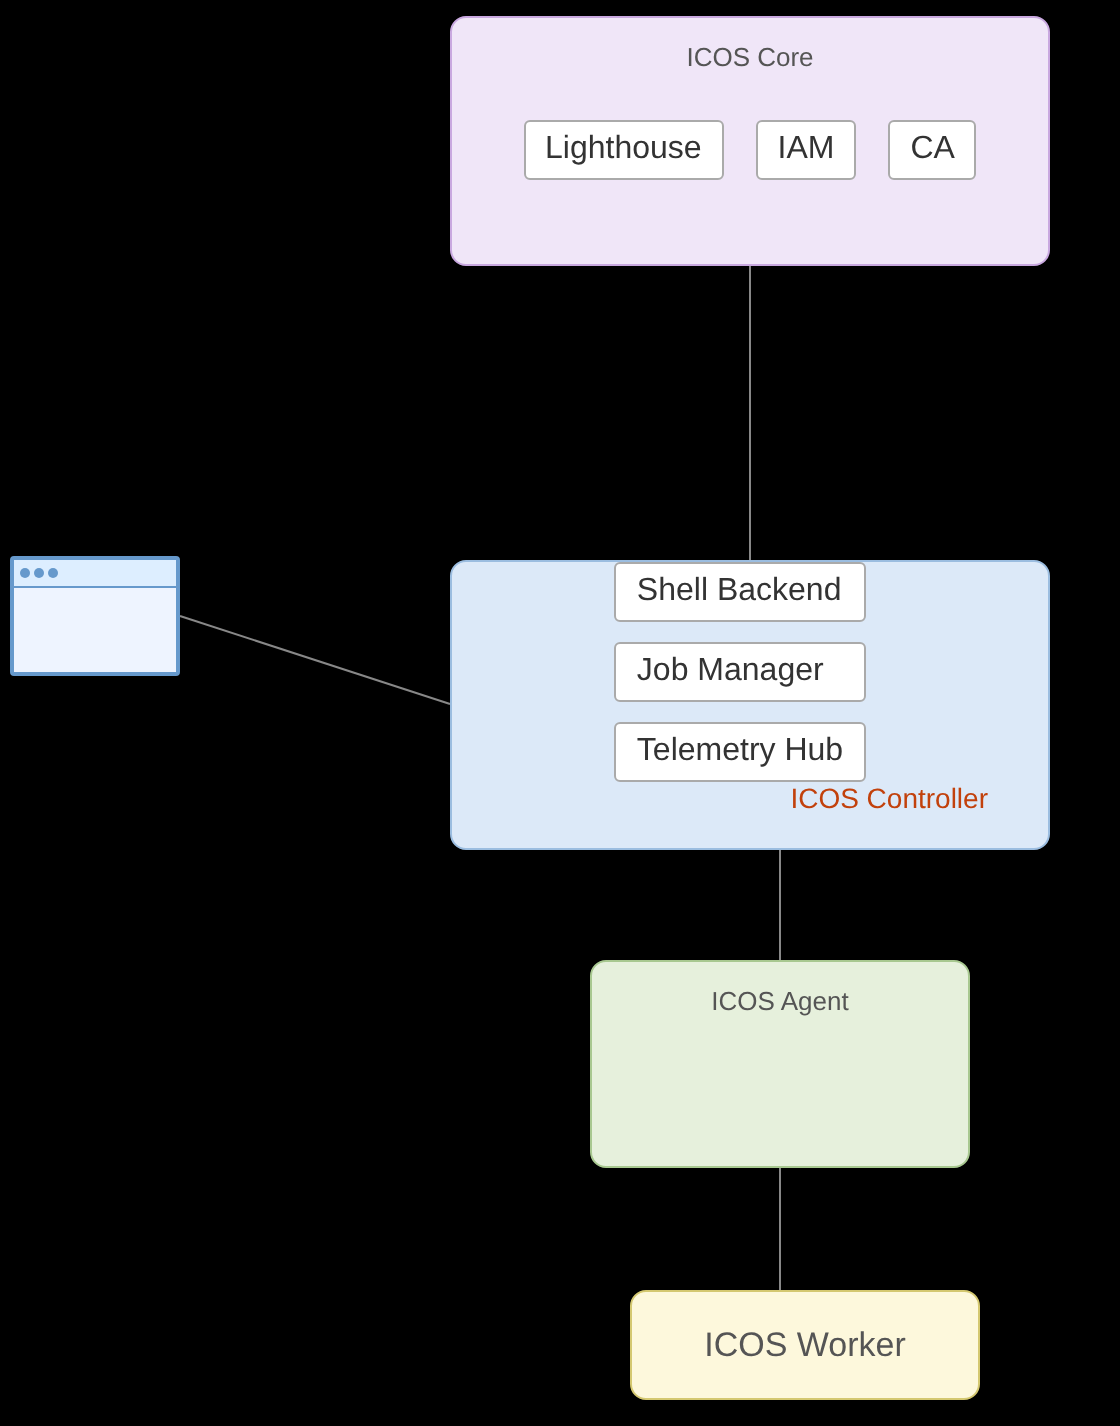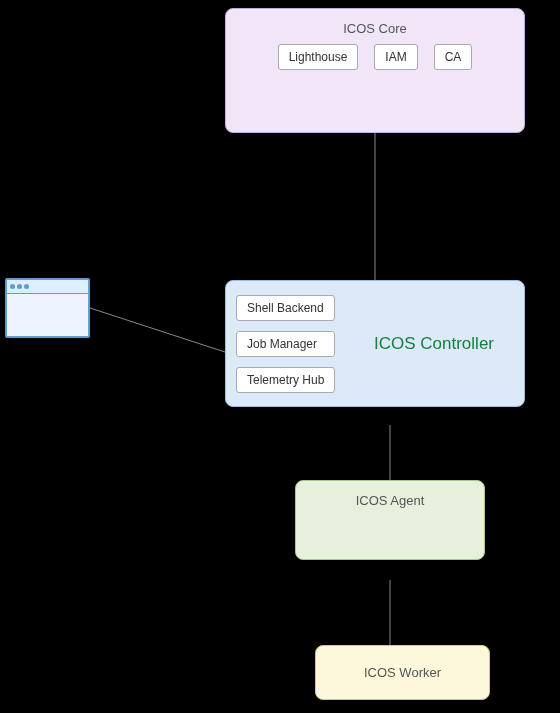--- a/index.html
+++ b/index.html
@@ -40,68 +40,68 @@
       display: flex;
       flex-direction: column;
       align-items: center;
       justify-content: flex-start;
       padding-top: 12px;
     }
 
     .icos-core-label {
       color: #555;
       font-size: 13px;
-      margin-bottom: 8px;
+      margin-bottom: 24px;
       text-align: right;
     }
 
     .icos-core-children {
       display: flex;
       flex-direction: row;
       gap: 16px;
     }
 
     
     .icos-controller {
       position: absolute;
       top: 280px;
       left: 225px;
       width: 300px;
-      height: 127px;
+      height: 145px;
       background: #dce9f8;
       border: 1px solid #9bbde0;
       border-radius: 8px;
       display: flex;
-      flex-direction: row;
+      flex-direction: column;
       align-items: center;
       padding-left: 10px;
       padding-right: 10px;
     }
 
     .icos-controller-children {
       display: flex;
       flex-direction: column;
       gap: 10px;
       margin-right: 10px;
     }
 
     .icos-controller-label {
-      color: #15803d;
-      font-size: 17px;
+      color: #c2410c;
+      font-size: 14px;
       margin-left: auto;
       padding-right: 20px;
     }
 
     
     .icos-agent {
       position: absolute;
       top: 480px;
       left: 295px;
       width: 190px;
-      height: 80px;
+      height: 104px;
       background: #e6f0dc;
       border: 1px solid #a8c890;
       border-radius: 8px;
       display: flex;
       flex-direction: column;
       align-items: center;
       justify-content: flex-start;
       padding-top: 12px;
     }
 
@@ -121,30 +121,30 @@
       background: #fdf8dc;
       border: 1px solid #d4c870;
       border-radius: 8px;
       display: flex;
       align-items: center;
       justify-content: center;
     }
 
     .icos-worker-label {
       color: #555;
-      font-size: 13px;
+      font-size: 17px;
     }
 
     
     .component-box {
       background: #fff;
       border: 1px solid #aaa;
       border-radius: 3px;
       padding: 5px 10px;
-      font-size: 12px;
+      font-size: 16px;
       color: #333;
       white-space: nowrap;
     }
 
     
     .browser-icon {
       position: absolute;
       top: 278px;
       left: 5px;
       width: 85px;

